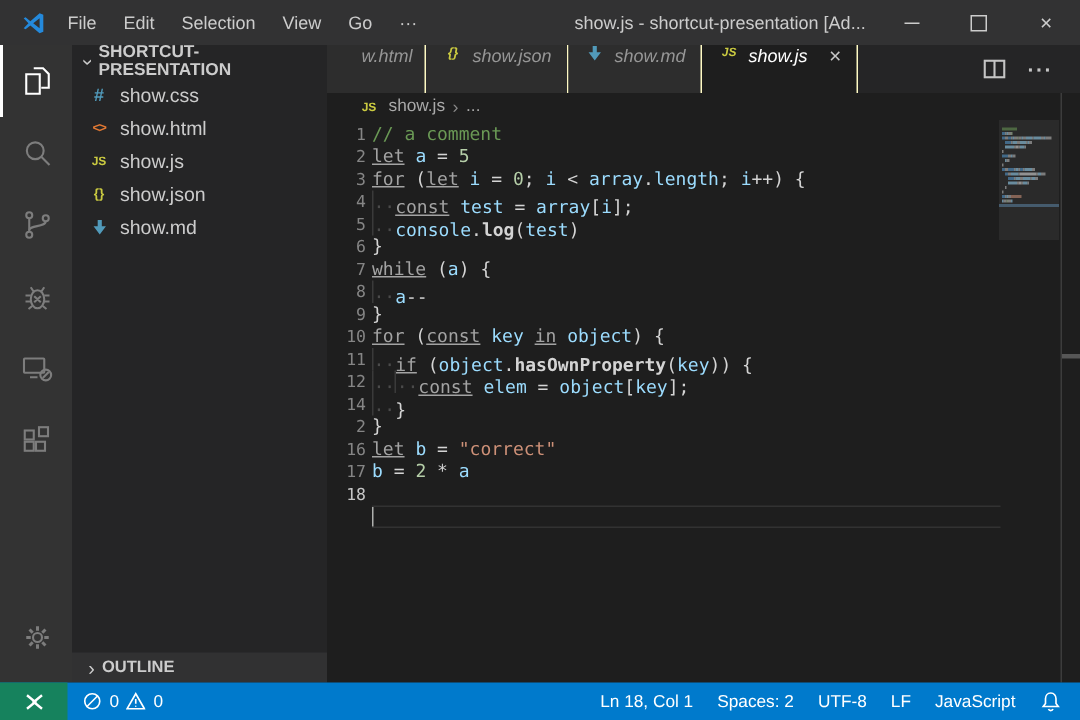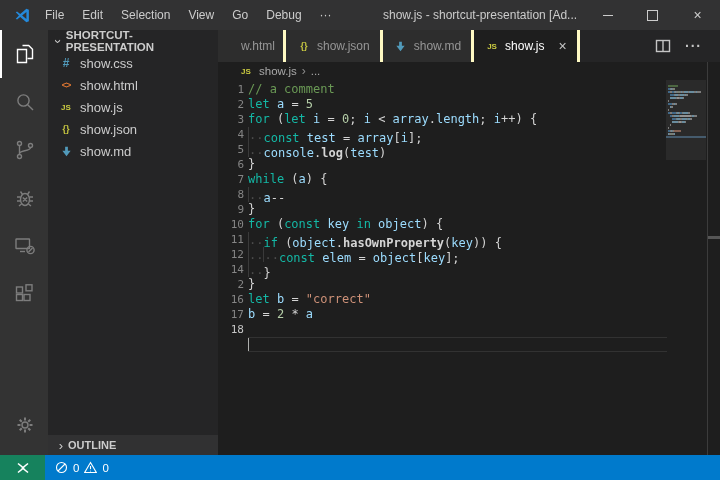--- a/index.html
+++ b/index.html
@@ -43,43 +43,43 @@
   .fi-js{color:#cbcb41;font-size:8px;}
   .fi-json{color:#cbcb41;font-size:9px;}
   .fi-md{color:#519aba;}
   .file-label{margin-left:6px;}
   .outline-row{position:absolute;left:0;right:0;bottom:0;height:20px;background:#313132;
                display:flex;align-items:center;font-size:11px;font-weight:bold;padding-left:6px;}
 
   
   .editorgroup{position:absolute;left:218px;top:30px;right:0;bottom:25px;background:#1e1e1e;}
   .tabbar{height:32px;background:#252526;display:flex;align-items:stretch;}
-  .tab{display:flex;align-items:center;padding:0 10px;font-size:12px;color:#969696;
-       background:#2d2d2d;border-right:3px solid #fef9c3;white-space:nowrap;}
+  .tab{display:flex;align-items:flex-start;padding:0 10px;font-size:12px;color:#969696;
+       background:#2d2d2d;border-right:1px solid #fef9c3;white-space:nowrap;font-style:italic;}
   .tab .fi{margin-right:5px;}
   .tab.active{background:#1e1e1e;color:#ffffff;}
   .tab.clipped{width:57px;padding:0 8px 0 0;justify-content:flex-end;overflow:hidden;}
   .tab-close{margin-left:14px;font-size:14px;color:#c5c5c5;line-height:1;}
   .tab-actions{margin-left:auto;display:flex;align-items:center;gap:14px;padding-right:18px;
                color:#c5c5c5;}
   .more-dots{font-size:14px;font-weight:bold;letter-spacing:1px;}
 
   .breadcrumb{height:18px;display:flex;align-items:center;padding-left:20px;font-size:11.5px;
               color:#a9a9a9;gap:5px;}
   .bc-sep{color:#8a8a8a;font-size:12px;}
 
   
   .codearea{position:absolute;left:0;right:0;top:50px;bottom:0;
             font-family:"DejaVu Sans Mono",monospace;font-size:12px;}
   .code-lines{padding-top:2px;}
   .line{height:15px;line-height:15px;display:flex;white-space:pre;}
   .ln{width:26px;flex:none;text-align:right;color:#858585;font-size:11px;}
   .ln.cur{color:#c6c6c6;}
   .lc{padding-left:4px;}
-  .tk-k{color:#14b8a6;} .tk-v{color:#9cdcfe;} .tk-n{color:#b5cea8;} .tk-s{color:#ce9178;}
+  .tk-k{color:#a3a3a3;text-decoration:underline;} .tk-v{color:#9cdcfe;} .tk-n{color:#b5cea8;} .tk-s{color:#ce9178;}
   .tk-cm{color:#6a9955;} .tk-p{color:#d4d4d4;} .tk-f{color:#d4d4d4;font-weight:bold;}
   .tk-w{color:#4b4b4b;}
   .iguide{display:inline-block;width:0;border-left:1px solid #3a3a3a;height:15px;}
 
   .curline{position:absolute;left:30px;top:257px;width:419px;height:13px;
            border-top:1px solid #323232;border-bottom:1px solid #323232;}
   .cursor{position:absolute;left:30px;top:258px;width:1px;height:13px;background:#aeafad;}
 
   
   .minimap{position:absolute;left:448px;top:0;width:40px;bottom:0;}
@@ -110,21 +110,20 @@
         <svg width="17" height="17" viewBox="0 0 24 24">
           <path fill="#2489db" d="M17.5 2.5 21 4v16l-3.5 1.5L8.8 14 4.3 17.6 2.5 16.6 7 12 2.5 7.4 4.3 6.4 8.8 10 17.5 2.5zM17.5 7.2 11.5 12l6 4.8V7.2z"></path>
         </svg>
       </span>
     <span class="menus">
         <span class="menu-item">File</span>
         <span class="menu-item">Edit</span>
         <span class="menu-item">Selection</span>
         <span class="menu-item">View</span>
         <span class="menu-item">Go</span>
-        <span class="menu-item">Debug</span>
         <span class="menu-item">···</span>
       </span>
     <span class="win-title">show.js - shortcut-presentation [Ad...</span>
     <span class="win-controls">
         <span class="win-btn">
           <span class="ico-min"></span>
         </span>
         <span class="win-btn">
           <span class="ico-max"></span>
         </span>
@@ -344,15 +343,28 @@
       <span>0</span>
       <span id="warn-ic">
           <svg width="13" height="13" viewBox="0 0 13 13" fill="none" stroke="currentColor" stroke-width="1.4">
             <path stroke="#fff" stroke-width="1.1" d="M6.5 1.5 12.3 11.5H.7z"></path>
             <path stroke="#fff" stroke-width="1.1" d="M6.5 5v3.2"></path>
             <circle cx="6.5" cy="9.9" r=".5" fill="#fff" stroke="none"></circle>
           </svg>
         </span>
       <span>0</span>
     </div>
+    <div class="sb-right">
+        <span class="sb-item">Ln 18, Col 1</span>
+        <span class="sb-item">Spaces: 2</span>
+        <span class="sb-item">UTF-8</span>
+        <span class="sb-item">LF</span>
+        <span class="sb-item">JavaScript</span>
+        <span>
+          <svg width="15" height="15" viewBox="0 0 15 15" fill="none" stroke="currentColor" stroke-width="1.4">
+            <path stroke="#fff" stroke-width="1.1" d="M7.5 2C5.3 2 4 3.7 4 5.8V9l-1.5 2h10L11 9V5.8C11 3.7 9.7 2 7.5 2z"></path>
+            <path stroke="#fff" stroke-width="1.1" d="M6 12.7a1.6 1.6 0 0 0 3 0"></path>
+          </svg>
+        </span>
+      </div>
   </div>
 
 </div>
 
 </body></html>

